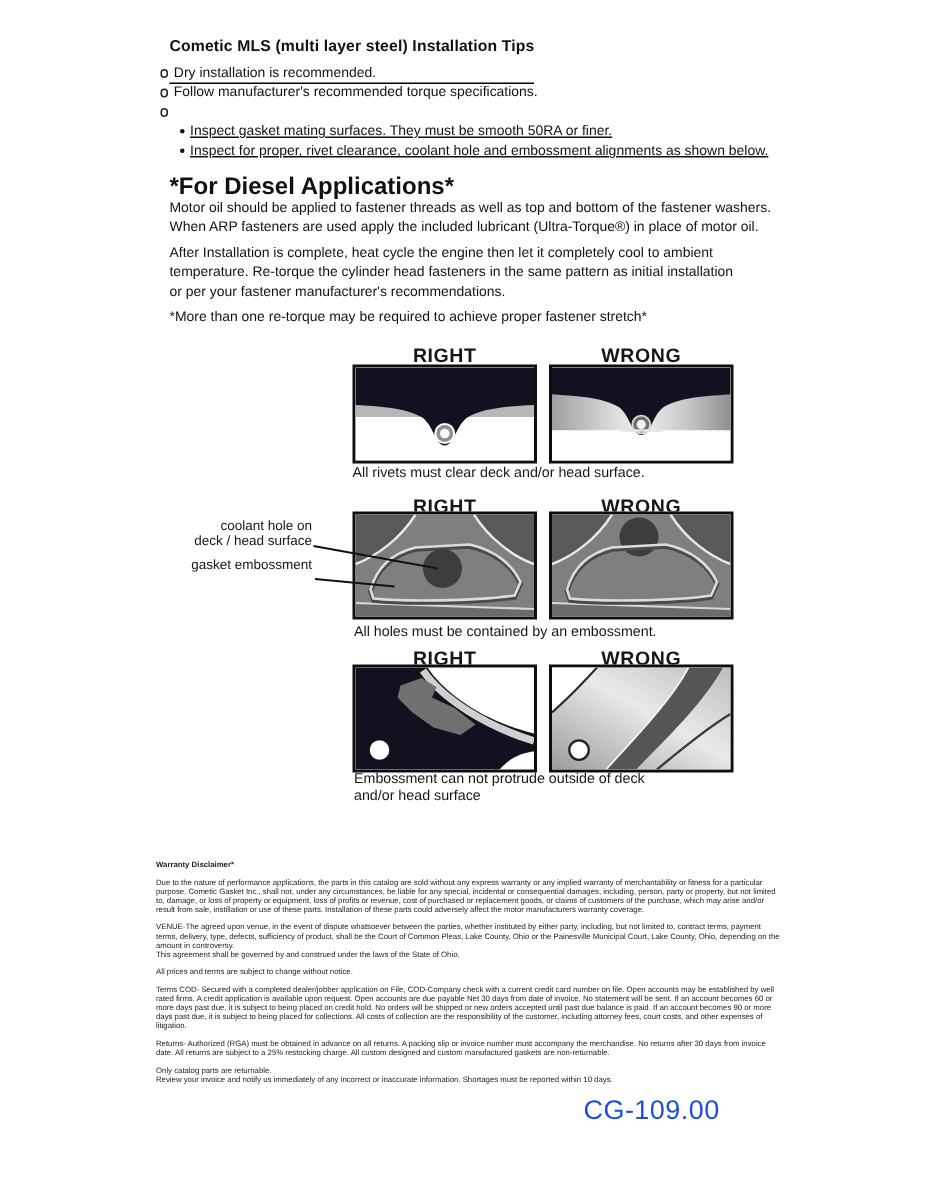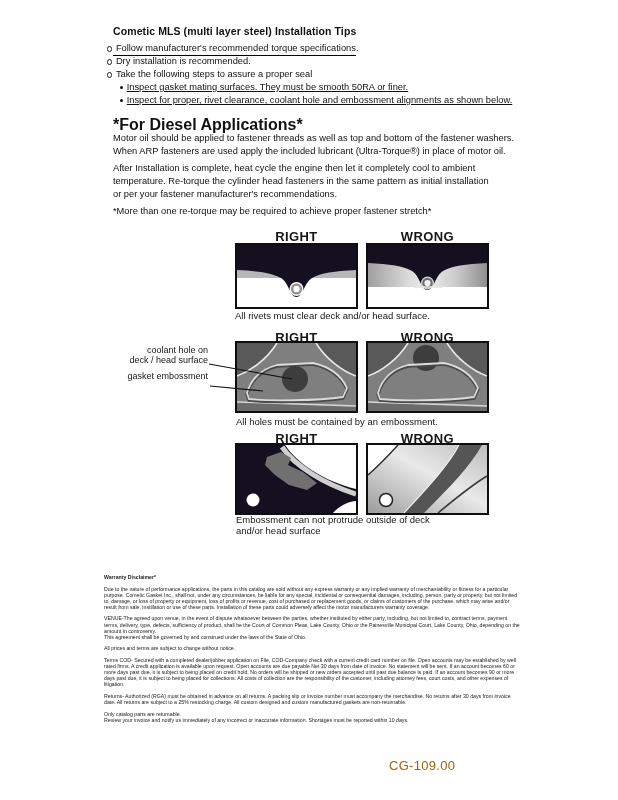--- a/index.html
+++ b/index.html
@@ -47,41 +47,40 @@
 
   #h3r{left:235px;top:431px} #h3w{left:366px;top:431px}
   #pan3r{left:235px;top:443px;height:72px} #pan3w{left:366px;top:443px;height:72px}
   #cap3{left:236px;top:515px}
 
   
   .legal{left:104px;top:574px;width:417px;font-size:5.2px;line-height:6.1px;color:#222;}
   .legal .lh{font-weight:bold;margin:0 0 5.5px 0;}
   .legal p{margin:0 0 5.5px 0;white-space:pre-line;}
 
-  .pagenum{left:389px;top:758px;font-size:13px;letter-spacing:.3px;color:#a16207;}
+  .pagenum{left:389px;top:730px;font-size:18px;letter-spacing:.3px;color:#1d4ed8;}
 </style>
 </head>
 <body>
 
 <div>
 
   <div class="abs title">Cometic MLS (multi layer steel) Installation Tips</div>
 
   <div class="abs bullets">
     <div class="b l1">
         <span class="ring"></span>
-        <span>Follow manufacturer's recommended torque specifications.</span>
+        <span>Dry installation is recommended.</span>
       </div>
     <div class="b l1">
         <span class="ring"></span>
-        <span>Dry installation is recommended.</span>
+        <span>Follow manufacturer's recommended torque specifications.</span>
       </div>
     <div class="b l1">
         <span class="ring"></span>
-        <span>Take the following steps to assure a proper seal</span>
       </div>
     <div class="b l2">
         <span class="dot"></span>
         <span>Inspect gasket mating surfaces.  They must be smooth 50RA or finer.</span>
       </div>
     <div class="b l2">
         <span class="dot"></span>
         <span>Inspect for proper, rivet clearance, coolant hole and embossment alignments as shown below.</span>
       </div>
   </div>

